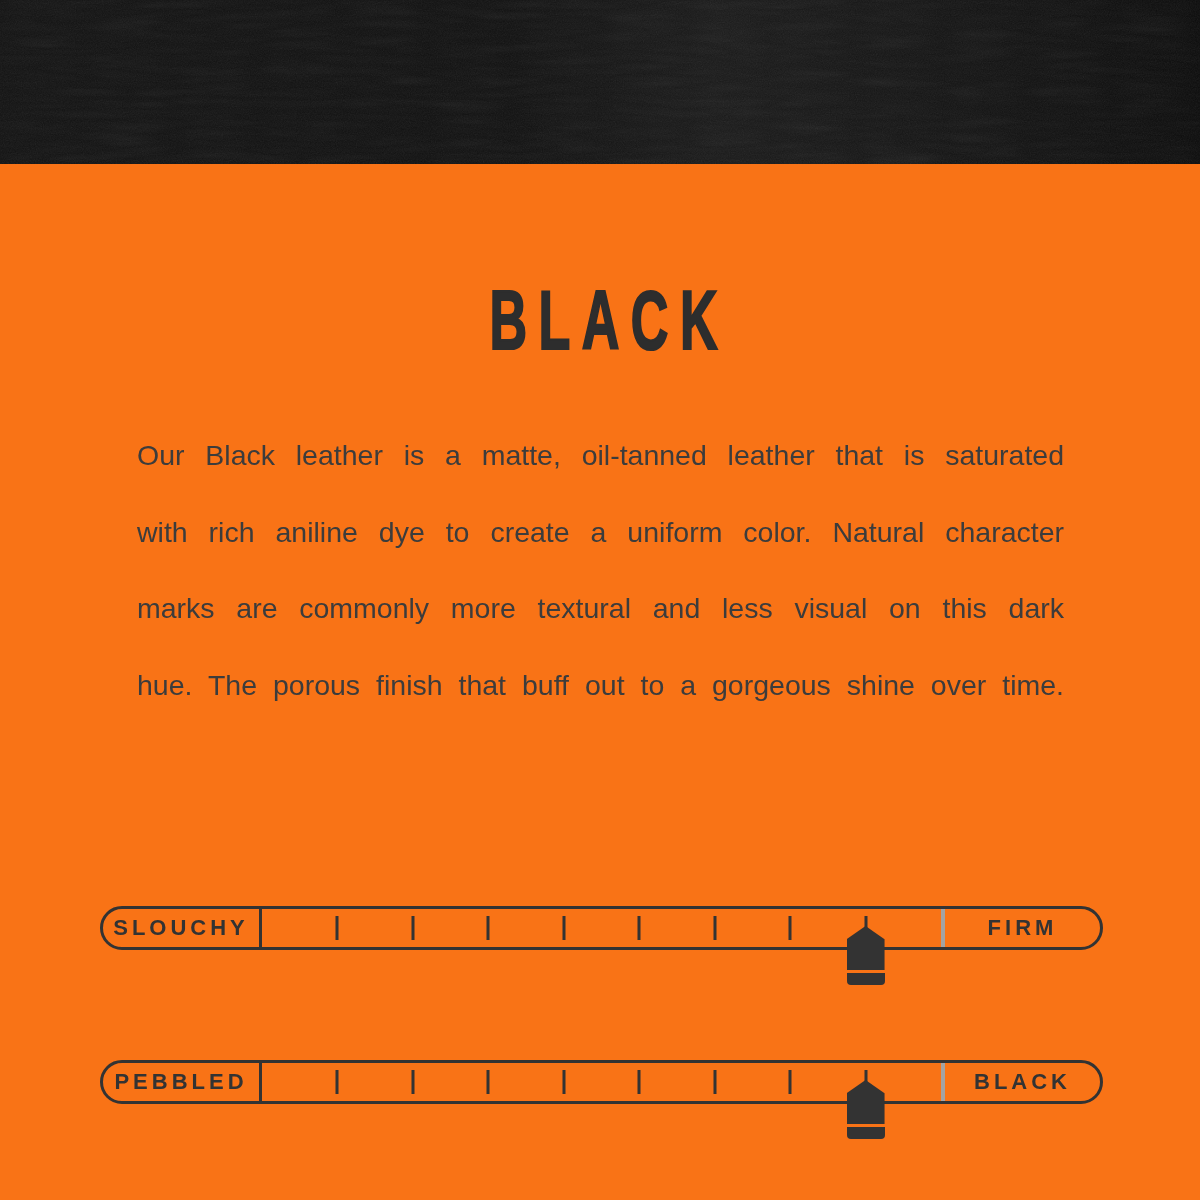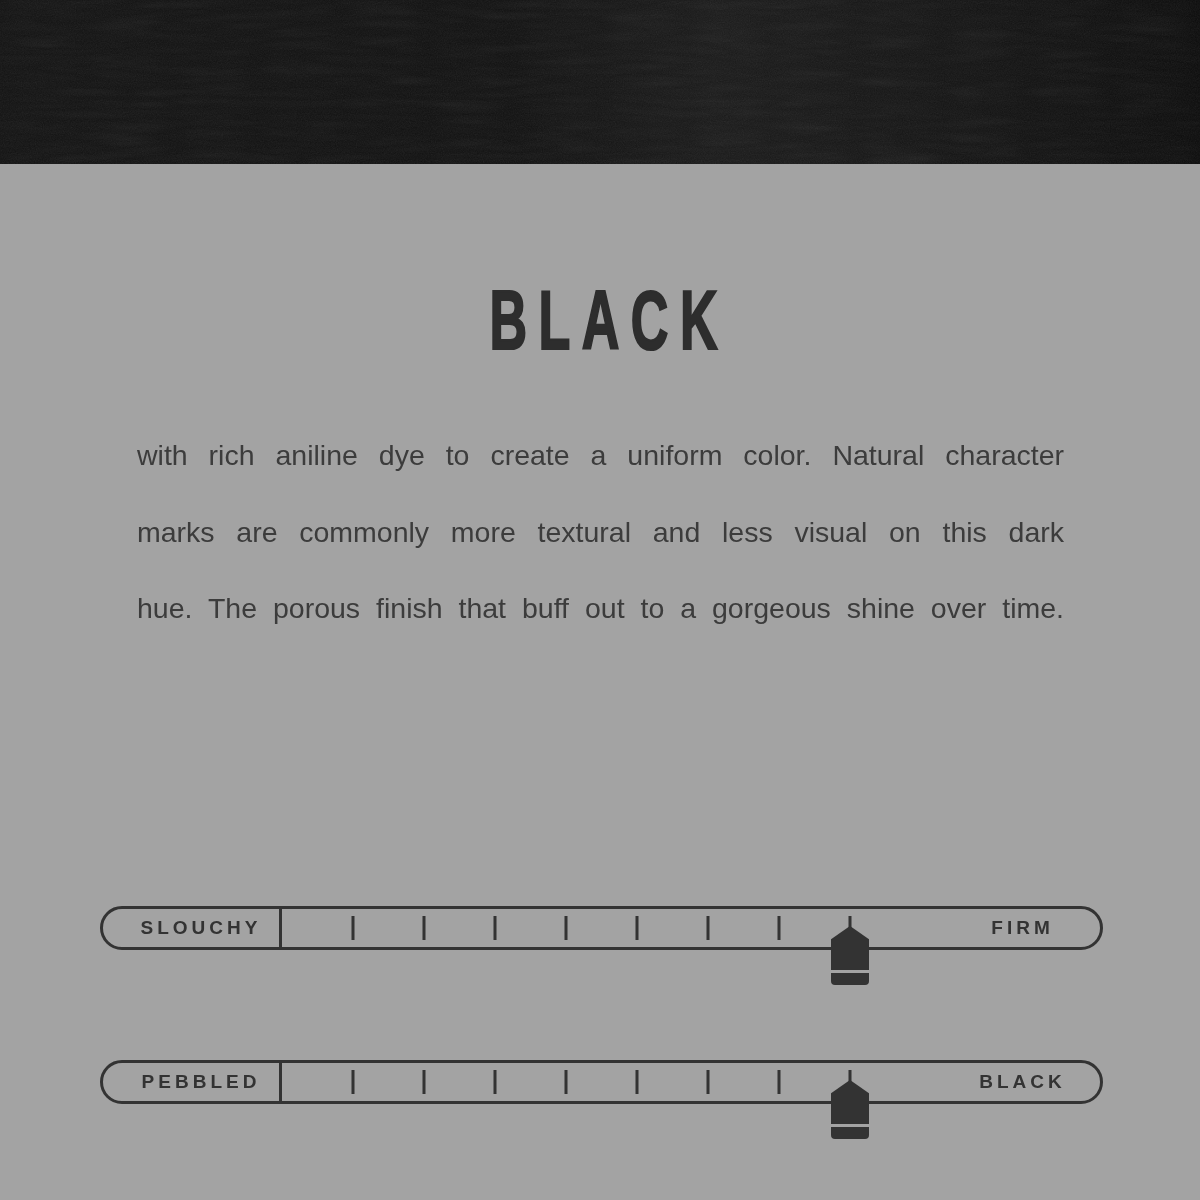--- a/index.html
+++ b/index.html
@@ -1,20 +1,20 @@
 <!DOCTYPE html>
 <html><head>
 <meta charset="utf-8">
 <style>
   html, body { margin: 0; padding: 0; background: #e4e4e3; }
   .stage {
     position: relative;
     width: 1200px;
     height: 1200px;
-    background: #a3a3a3;
+    background: #f97316;
     overflow: hidden;
     font-family: "Liberation Sans", sans-serif;
     margin: 0 auto;
   }
   .hero {
     position: absolute;
     top: 0; left: 0;
     display: block;
   }
   .title {
@@ -67,26 +67,26 @@
     box-sizing: border-box;
     border: 3px solid #333333;
     border-radius: 24px;
   }
   .pill-label {
     display: flex;
     align-items: center;
     justify-content: center;
     width: 156px;
     flex: 0 0 156px;
-    font-size: 19px;
+    font-size: 22px;
     font-weight: bold;
     letter-spacing: 4px;
     color: #333333;
     white-space: nowrap;
-    padding-left: 20px;
+    padding-left: 0;
   }
   .pill-label.left  { border-right: 3px solid #333333; }
   .pill-label.right { border-left: 4px solid #a3a3a3; flex-basis: 155px; width: 155px; text-align: right; }
   .track {
     flex: 1 1 auto;
     position: relative;
   }
   .tick {
     position: absolute;
     top: 50%;
@@ -142,20 +142,21 @@
     <rect width="1200" height="164" filter="url(#wrinkle)" opacity="0.10"></rect>
     <rect width="1200" height="164" filter="url(#grain)" opacity="0.13"></rect>
     <rect width="1200" height="164" fill="#000000" opacity="0.25"></rect>
   </svg>
 
   <h1 class="title">
     <span class="squeeze">BLACK</span>
   </h1>
 
   <div class="desc">
+    <div class="desc-line">Our Black leather is a matte, oil-tanned leather that is saturated</div>
     <div class="desc-line">with rich aniline dye to create a uniform color.  Natural character</div>
     <div class="desc-line">marks are commonly more textural and less visual on this dark</div>
     <div class="desc-line">hue.  The porous finish that buff out to a gorgeous shine over time.</div>
   </div>
 
   <div class="slider slider-0">
     <div class="pill">
       <div class="pill-label left">SLOUCHY</div>
       <div class="track">
           <div class="tick" style="left: 11.1111%;"></div>

